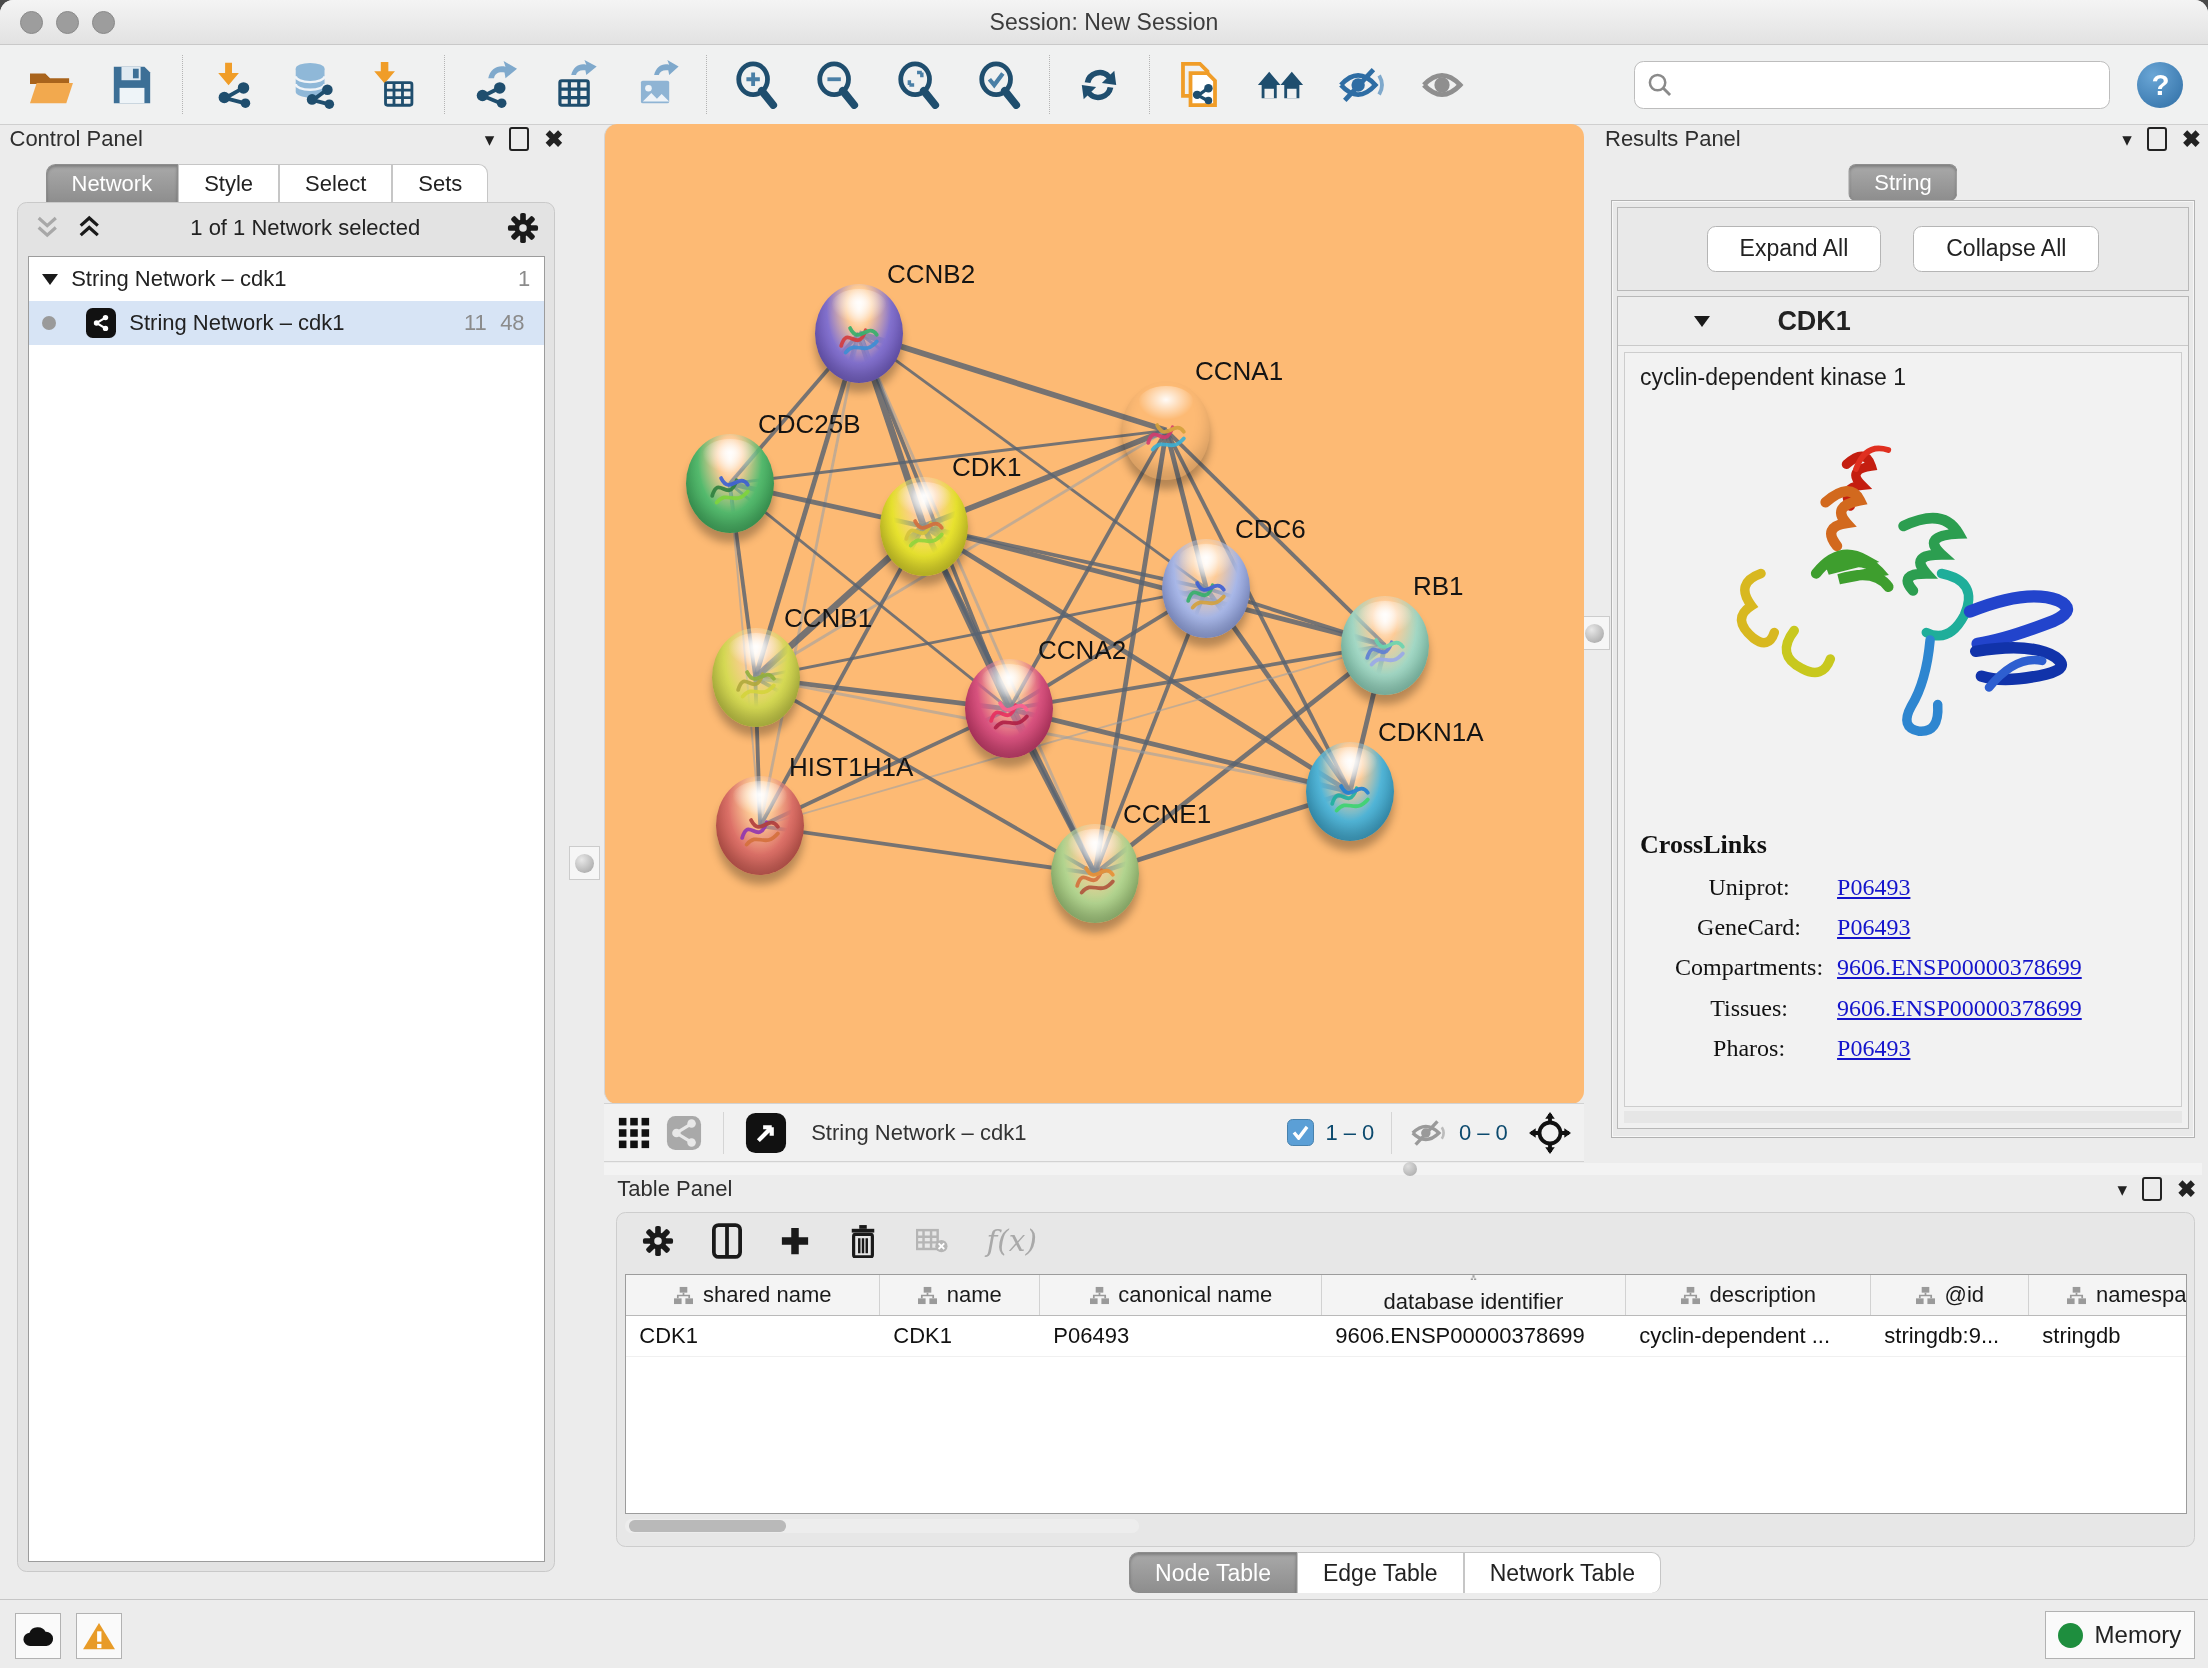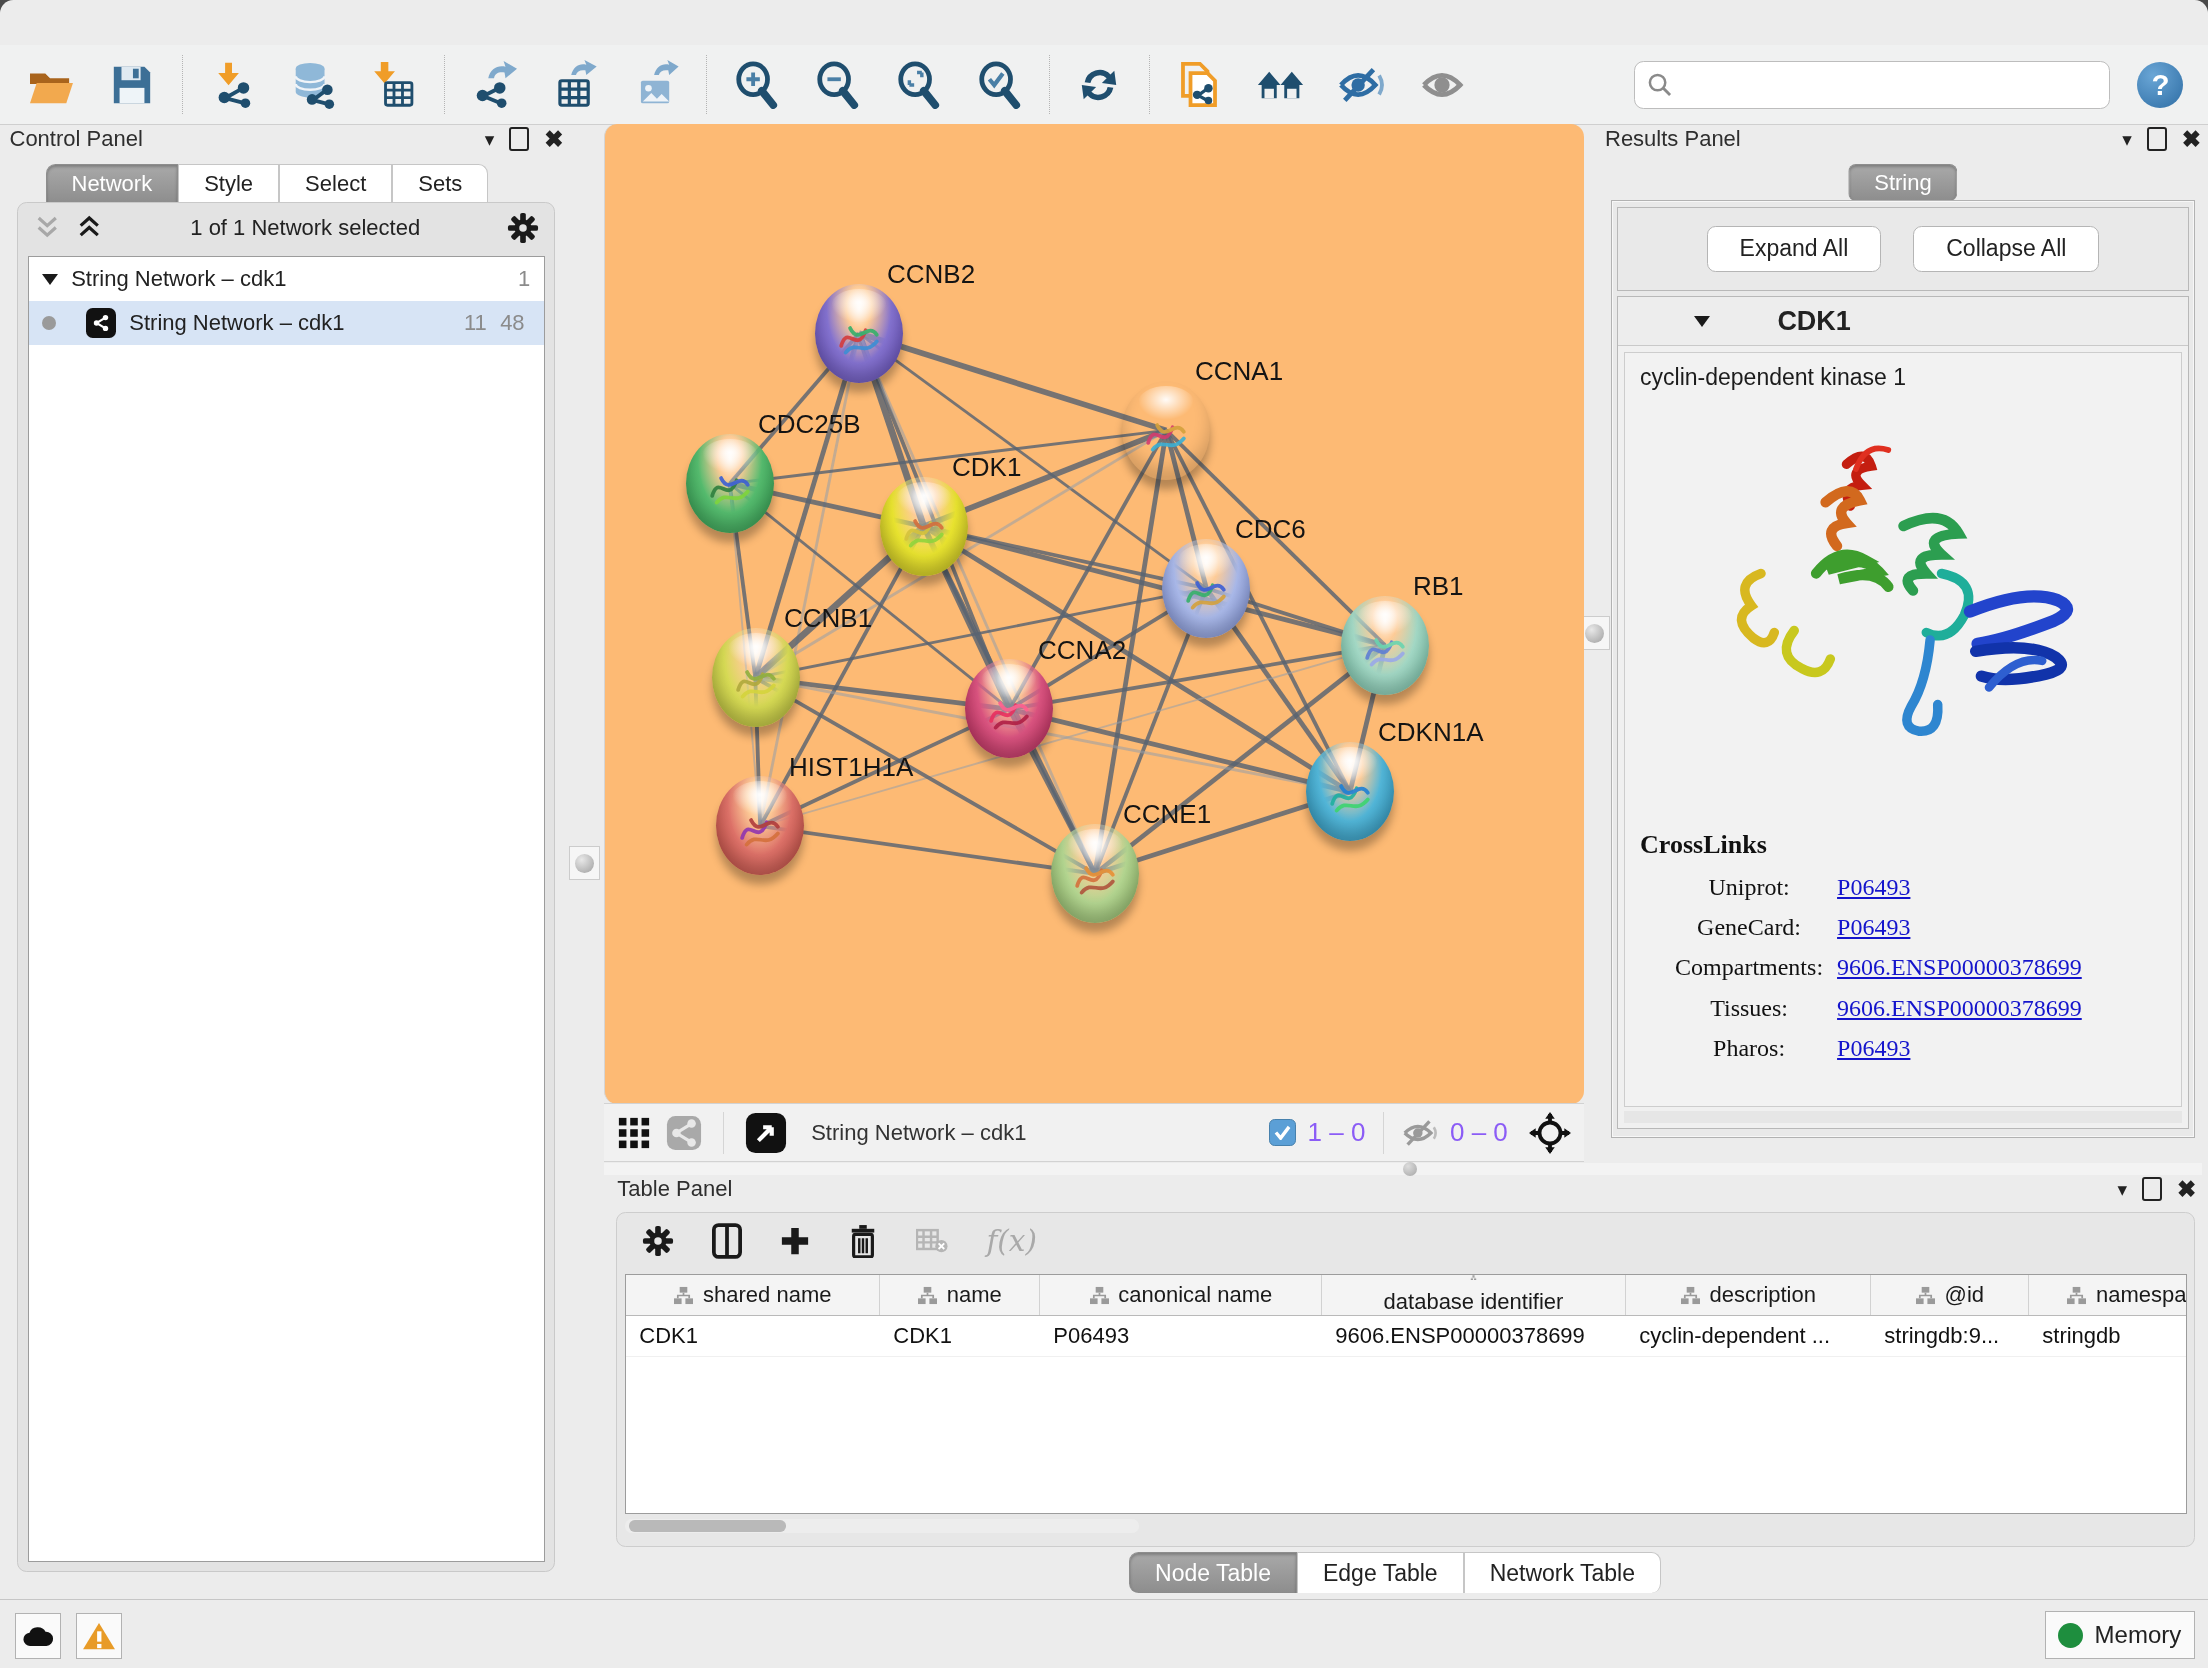--- a/index.html
+++ b/index.html
@@ -69,21 +69,21 @@
   .pnode{position:absolute;border-radius:50%;}
   .pnode .gloss{position:absolute;left:18%;top:5%;width:64%;height:34%;border-radius:50%;
     background:radial-gradient(ellipse at 50% 40%,rgba(255,255,255,.95),rgba(255,255,255,0) 70%);}
   .pnode svg{position:absolute;left:50%;top:54%;transform:translate(-50%,-50%);}
   .pnode-label{position:absolute;font-size:26px;color:#141414;white-space:nowrap;}
   .view-footer{position:absolute;left:604px;top:1103px;width:980px;height:59px;background:#f1f1f1;
     border-top:1px solid #d2d2d2;border-bottom:1px solid #d2d2d2;display:flex;align-items:center;
     padding:0 13.3px;box-sizing:border-box;gap:15px;}
   .vf-sep{width:0;height:42px;border-left:1px solid #d5d5d5;margin:0 5.7px;}
   .vf-title{font-size:22px;color:#333;margin-left:9.5px;}
-  .vf-right{margin-left:auto;display:flex;align-items:center;gap:11.4px;color:#8b5cf6;font-size:26px;}
+  .vf-right{margin-left:auto;display:flex;align-items:center;gap:11.4px;color:#0c4a6e;font-size:22px;}
   .chk{width:25px;height:25px;border-radius:5.7px;background:#5b9fd6;border:1px solid #4781ad;
     display:flex;align-items:center;justify-content:center;}
   .net-bottom-strip{position:absolute;left:604px;top:1163px;width:1598px;height:12.4px;background:#f3f3f3;}
   
   .results-panel{position:absolute;left:1605px;top:126px;width:596px;height:1012px;}
   .rp-tab{position:absolute;left:50%;transform:translateX(-50%);top:38px;border-radius:7.6px;height:36px;}
   .rp-outer{position:absolute;left:5.7px;top:74px;right:5.7px;bottom:0;background:#e9e9e9;
     border:1.9px solid #b2b2b2;box-shadow:inset 0 0 0 1px #f7f7f7;box-sizing:border-box;}
   .rp-btnbox{position:absolute;left:5.7px;top:5.7px;right:5.7px;height:84px;border:1.9px solid #b8b8b8;
     display:flex;align-items:center;justify-content:center;gap:32px;box-sizing:border-box;}
@@ -130,20 +130,26 @@
     display:flex;align-items:center;justify-content:center;}
   .memory-btn{position:absolute;right:13.3px;top:11.4px;height:46px;width:148px;background:#fafafa;
     border:1.9px solid #b2b2b2;display:flex;align-items:center;justify-content:center;gap:11.4px;font-size:24px;}
   .mem-dot{width:25px;height:25px;border-radius:50%;background:#1e8e3e;}
 </style>
 </head>
 <body>
 
 <div class="window">
 
+  <div class="titlebar">
+    <div class="traffic" style="left:20px"></div>
+    <div class="traffic" style="left:56px"></div>
+    <div class="traffic" style="left:92px"></div>
+    <div class="title-text">Session: New Session</div>
+  </div>
 
   <div class="toolbar">
     <div class="tb-group" style="padding-left:9.5px">
       <div class="tb-btn">
         <svg width="48" height="42" viewBox="0 0 50 44">
           <path d="M3 10 h16 l5 5 h20 v6 H3 z" fill="#a9641c"></path>
           <path d="M3 41 L10 20 h38 L41 41 z" fill="#f2a94e"></path>
         </svg>
       </div>
       <div class="tb-btn">

